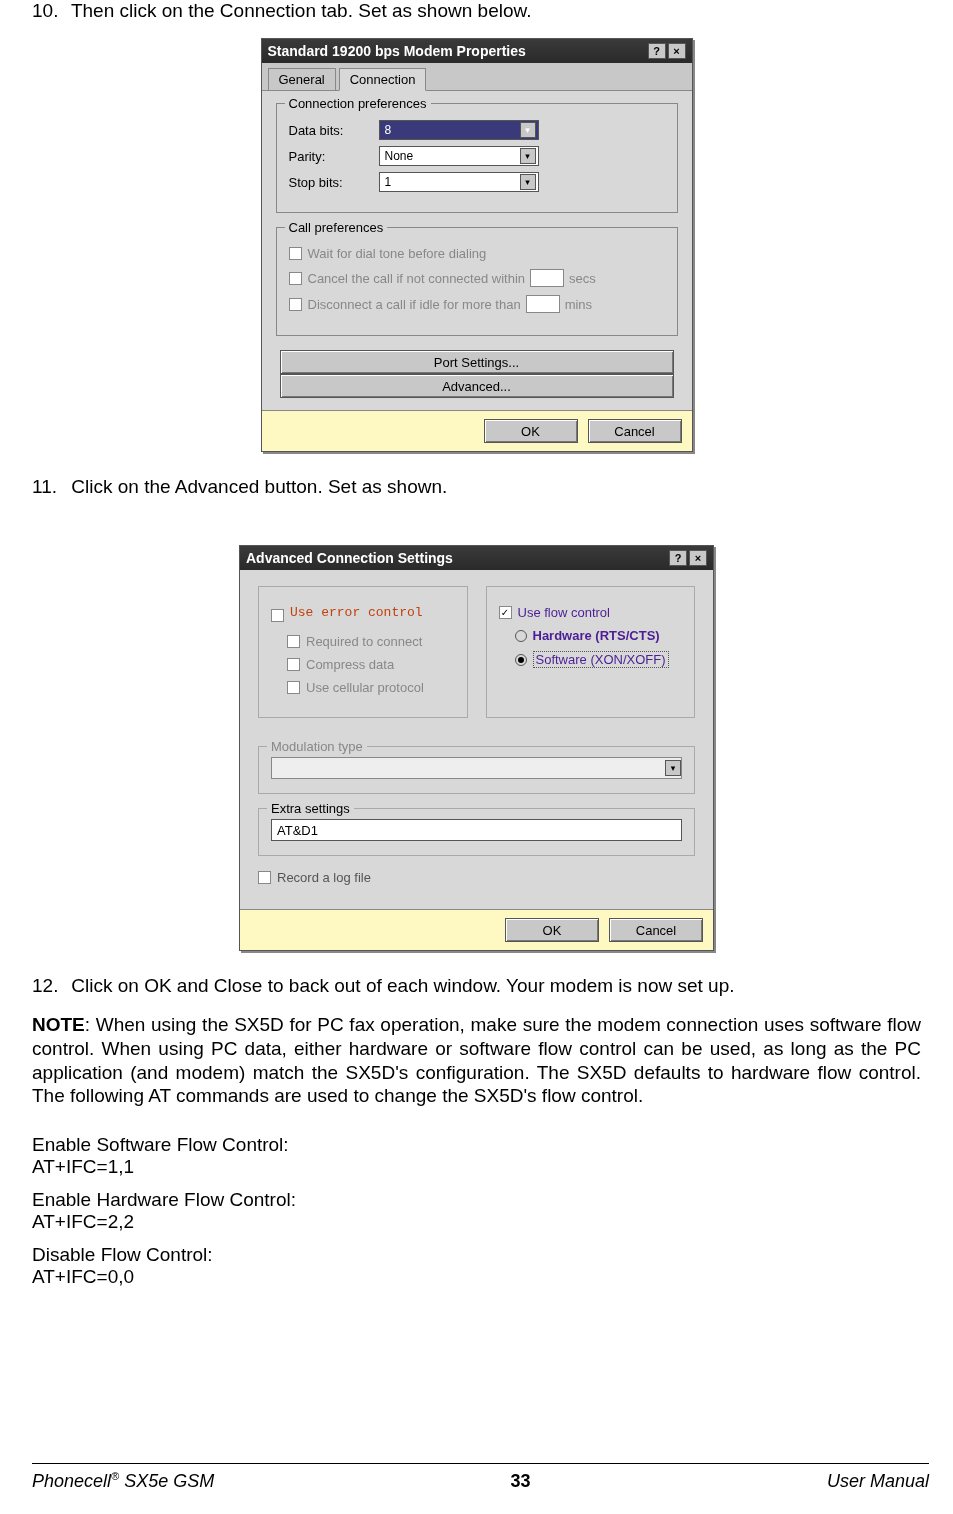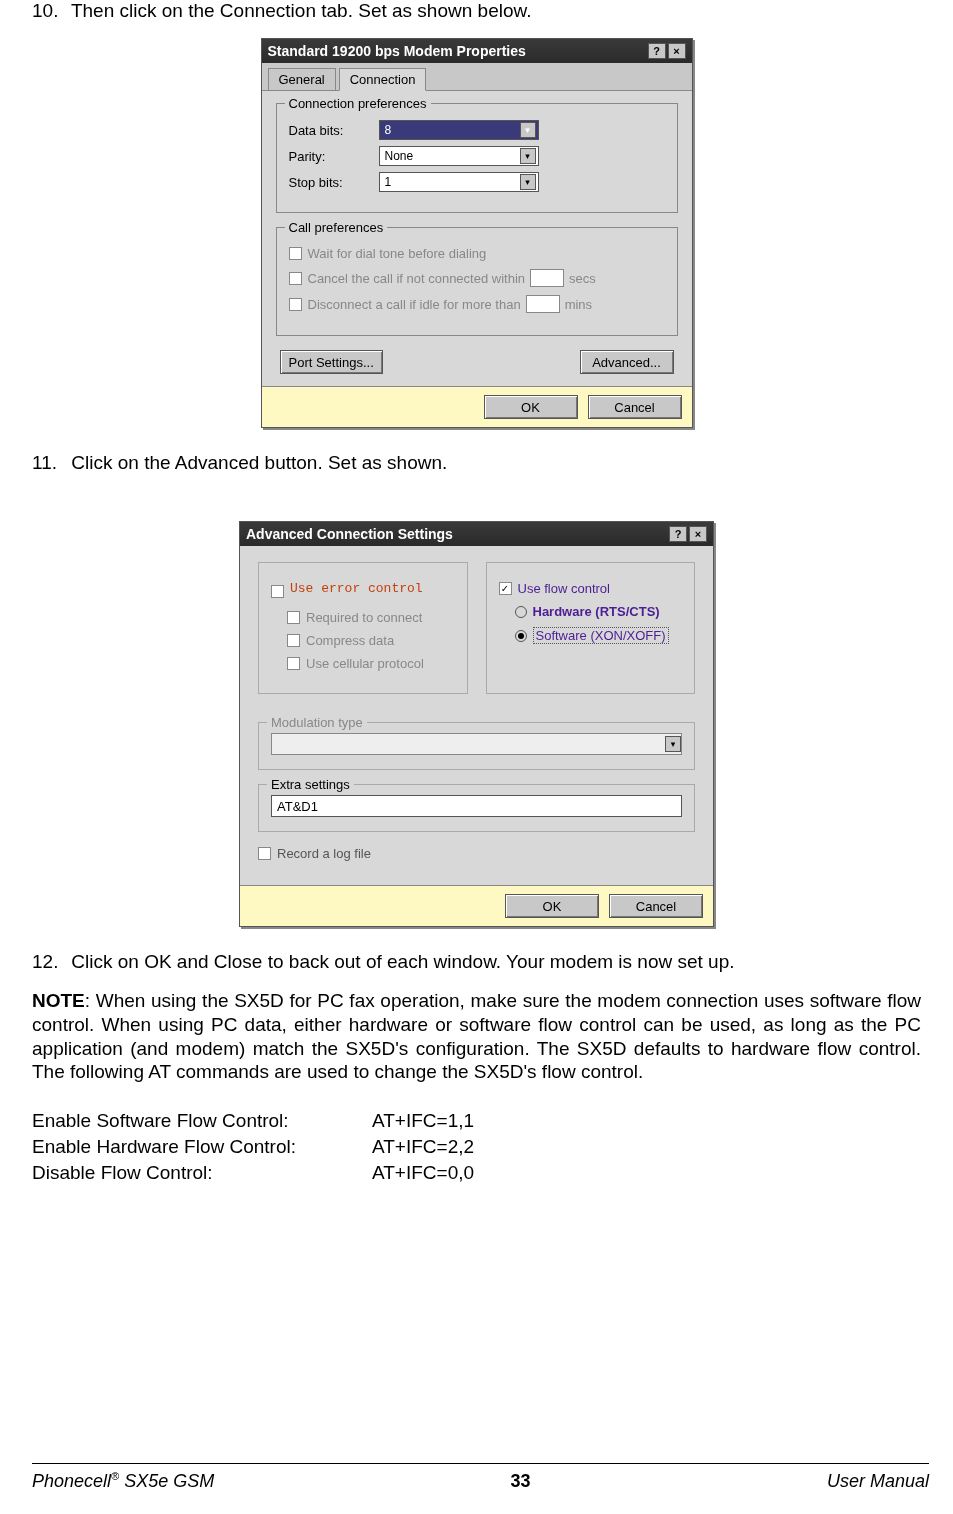--- a/index.html
+++ b/index.html
@@ -51,36 +51,36 @@
 .row{display:flex;align-items:center;margin:6px 0;font-size:13px;}
 .row label{width:90px;}
 .sel{flex:0 0 160px;height:20px;border:1px solid #555;background:#fff;display:flex;align-items:center;justify-content:space-between;padding:0 2px 0 5px;font-size:12px;}
 .sel.dark{background:#3a3a7a;color:#fff;}
 .dd{width:16px;height:16px;background:#c8c8c8;border:1px solid #555;display:flex;align-items:center;justify-content:center;font-size:9px;}
 .chkrow{display:flex;align-items:center;margin:8px 0;font-size:13px;color:#888;}
 .chk{width:13px;height:13px;border:1px solid #888;background:#fff;margin-right:6px;display:flex;align-items:center;justify-content:center;font-size:10px;color:#000;}
 .chk.on::before{content:"✓";}
 .smallbox{width:34px;height:18px;border:1px solid #888;background:#fff;margin:0 5px;}
 .btnrow{display:flex;justify-content:flex-end;gap:10px;padding:8px 10px;background:#fef9c3;border-top:1px solid #888;}
-.btnrow2{display:flex;justify-content:space-between;padding:0 4px;margin-top:8px;}
+.btnrow2{display:flex;justify-content:space-between;padding:0 4px;margin-top:8px;flex-direction:column;}
 .winbtn{min-width:94px;height:24px;border:1px solid #555;background:#c8c8c8;font-size:13px;padding:0 8px;box-shadow:1px 1px 0 #fff inset,-1px -1px 0 #777 inset;}
 .sect2{padding:16px 18px;background:#d8d8d8;}
 .cols{display:flex;gap:18px;}
 .col{flex:1;}
 .grplbl{font-size:13px;color:#c2410c;margin-bottom:6px;font-family:Liberation Mono, monospace;}
 .fc{color:#4c1d95;}
 .radio{width:12px;height:12px;border:1px solid #555;border-radius:50%;margin-right:6px;display:inline-flex;align-items:center;justify-content:center;}
 .radio.on::before{content:"";width:6px;height:6px;background:#000;border-radius:50%;}
 .txt{width:100%;height:22px;border:1px solid #555;background:#fff;padding:2px 5px;font-size:13px;}
 .fullsel{width:100%;height:22px;border:1px solid #888;background:#eee;display:flex;justify-content:flex-end;align-items:center;}
 .dotbox{border:1px dotted #555;padding:0 2px;}
 .note{margin-top:6px;text-align:justify;line-height:1.25;}
 .note b{font-weight:bold;}
 .cmdtable{margin-top:26px;}
-.cmdrow{display:flex;margin:4px 0;}
+.cmdrow{display:flex;margin:11px 0;flex-direction:column;}
 .cmdlabel{width:340px;}
 .footer{position:absolute;bottom:22px;left:32px;right:24px;border-top:1px solid #000;padding-top:6px;display:flex;justify-content:space-between;align-items:baseline;font-size:18px;font-style:italic;}
 .footer .pg{font-style:normal;font-weight:bold;}
 .sup{font-size:11px;vertical-align:super;font-style:italic;}
 </style>
 </head>
 <body>
 
 <div class="step">
   <span class="step-num">10.</span>

